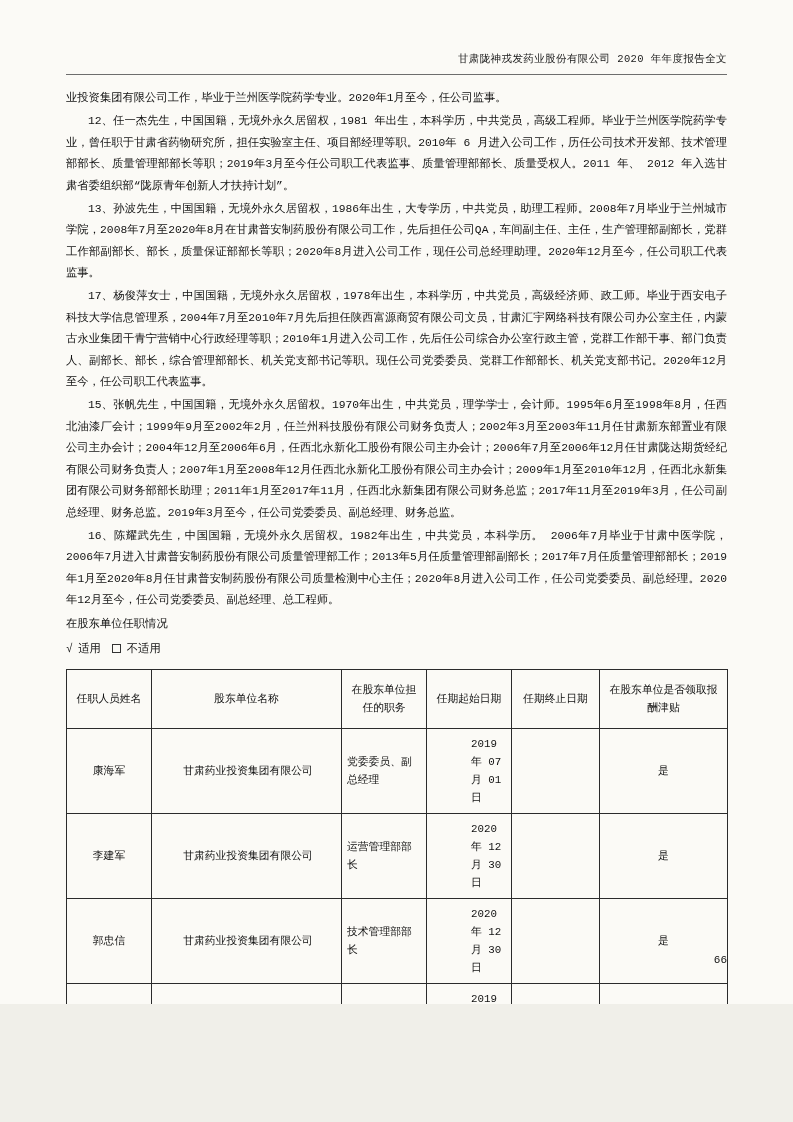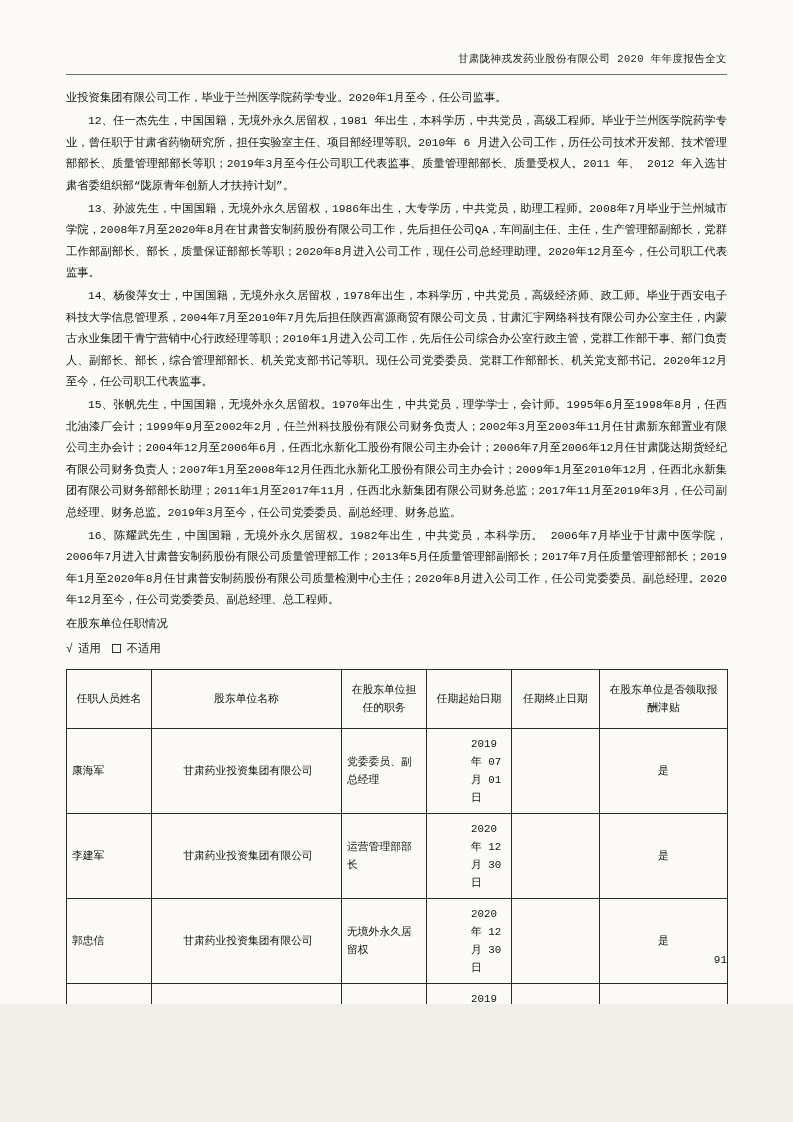--- a/index.html
+++ b/index.html
@@ -88,21 +88,21 @@
     vertical-align: middle;
     padding: 6px 5px;
     line-height: 18px;
     font-weight: normal;
   }
   table.staff thead th {
     text-align: center;
     background: #fbfaf6;
     height: 46px;
   }
-  table.staff td.c0 { }
+  table.staff td.c0 { text-align: center; }
   table.staff td.c1 { text-align: center; padding-left: 8px; }
   table.staff td.c2 { text-align: left; }
   table.staff td.c3 { text-align: left; padding-left: 44px; }
   table.staff td.c4 { text-align: left; }
   table.staff td.c5 { text-align: center; }
   table.staff td.note-label {
     text-align: left;
     line-height: 19px;
   }
   table.staff td.note-body {
@@ -123,21 +123,21 @@
 <div class="page">
 
   <div class="header">甘肃陇神戎发药业股份有限公司 2020 年年度报告全文</div>
   <div class="header-rule"></div>
 
   <div class="content">
 
     <p class="para">业投资集团有限公司工作，毕业于兰州医学院药学专业。2020年1月至今，任公司监事。</p>
     <p class="para indent">12、任一杰先生，中国国籍，无境外永久居留权，1981 年出生，本科学历，中共党员，高级工程师。毕业于兰州医学院药学专业，曾任职于甘肃省药物研究所，担任实验室主任、项目部经理等职。2010年 6 月进入公司工作，历任公司技术开发部、技术管理部部长、质量管理部部长等职；2019年3月至今任公司职工代表监事、质量管理部部长、质量受权人。2011 年、 2012 年入选甘肃省委组织部“陇原青年创新人才扶持计划”。</p>
     <p class="para indent">13、孙波先生，中国国籍，无境外永久居留权，1986年出生，大专学历，中共党员，助理工程师。2008年7月毕业于兰州城市学院，2008年7月至2020年8月在甘肃普安制药股份有限公司工作，先后担任公司QA，车间副主任、主任，生产管理部副部长，党群工作部副部长、部长，质量保证部部长等职；2020年8月进入公司工作，现任公司总经理助理。2020年12月至今，任公司职工代表监事。</p>
-    <p class="para indent">14、杨俊萍女士，中国国籍，无境外永久居留权，1978年出生，本科学历，中共党员，高级经济师、政工师。毕业于西安电子科技大学信息管理系，2004年7月至2010年7月先后担任陕西富源商贸有限公司文员，甘肃汇宇网络科技有限公司办公室主任，内蒙古永业集团干青宁营销中心行政经理等职；2010年1月进入公司工作，先后任公司综合办公室行政主管，党群工作部干事、部门负责人、副部长、部长，综合管理部部长、机关党支部书记等职。现任公司党委委员、党群工作部部长、机关党支部书记。2020年12月至今，任公司职工代表监事。</p>
+    <p class="para indent">17、杨俊萍女士，中国国籍，无境外永久居留权，1978年出生，本科学历，中共党员，高级经济师、政工师。毕业于西安电子科技大学信息管理系，2004年7月至2010年7月先后担任陕西富源商贸有限公司文员，甘肃汇宇网络科技有限公司办公室主任，内蒙古永业集团干青宁营销中心行政经理等职；2010年1月进入公司工作，先后任公司综合办公室行政主管，党群工作部干事、部门负责人、副部长、部长，综合管理部部长、机关党支部书记等职。现任公司党委委员、党群工作部部长、机关党支部书记。2020年12月至今，任公司职工代表监事。</p>
     <p class="para indent">15、张帆先生，中国国籍，无境外永久居留权。1970年出生，中共党员，理学学士，会计师。1995年6月至1998年8月，任西北油漆厂会计；1999年9月至2002年2月，任兰州科技股份有限公司财务负责人；2002年3月至2003年11月任甘肃新东部置业有限公司主办会计；2004年12月至2006年6月，任西北永新化工股份有限公司主办会计；2006年7月至2006年12月任甘肃陇达期货经纪有限公司财务负责人；2007年1月至2008年12月任西北永新化工股份有限公司主办会计；2009年1月至2010年12月，任西北永新集团有限公司财务部部长助理；2011年1月至2017年11月，任西北永新集团有限公司财务总监；2017年11月至2019年3月，任公司副总经理、财务总监。2019年3月至今，任公司党委委员、副总经理、财务总监。</p>
     <p class="para indent">16、陈耀武先生，中国国籍，无境外永久居留权。1982年出生，中共党员，本科学历。 2006年7月毕业于甘肃中医学院，2006年7月进入甘肃普安制药股份有限公司质量管理部工作；2013年5月任质量管理部副部长；2017年7月任质量管理部部长；2019年1月至2020年8月任甘肃普安制药股份有限公司质量检测中心主任；2020年8月进入公司工作，任公司党委委员、副总经理。2020年12月至今，任公司党委委员、副总经理、总工程师。</p>
 
     <div class="sub-head">在股东单位任职情况</div>
 
     <div class="applic">
       <span class="chk-tick">√</span>
       <span>适用</span>
       <span class="chk-box"></span>
       <span>不适用</span>
@@ -175,21 +175,21 @@
           <td class="c0">李建军</td>
           <td class="c1">甘肃药业投资集团有限公司</td>
           <td class="c2">运营管理部部长</td>
           <td class="c3">2020 年 12 月 30 日</td>
           <td class="c4"></td>
           <td class="c5">是</td>
         </tr>
         <tr class="row-tall">
           <td class="c0">郭忠信</td>
           <td class="c1">甘肃药业投资集团有限公司</td>
-          <td class="c2">无境外永久居留权</td>
+          <td class="c2">技术管理部部长</td>
           <td class="c3">2020 年 12 月 30 日</td>
           <td class="c4"></td>
           <td class="c5">是</td>
         </tr>
         <tr class="row-tall">
           <td class="c0">张佳伟</td>
           <td class="c1">甘肃药业投资集团有限公司</td>
           <td class="c2">质量管理部部长等职</td>
           <td class="c3">2019 年 08 月 01 日</td>
           <td class="c4"></td>
@@ -197,15 +197,15 @@
         </tr>
         <tr>
           <td class="note-label">在股东单位任职情况的说明</td>
           <td class="note-body" colspan="5">无</td>
         </tr>
       </tbody>
     </table>
 
   </div>
 
-  <div class="footer-num">91</div>
+  <div class="footer-num">66</div>
 
 </div>
 
 </body></html>

